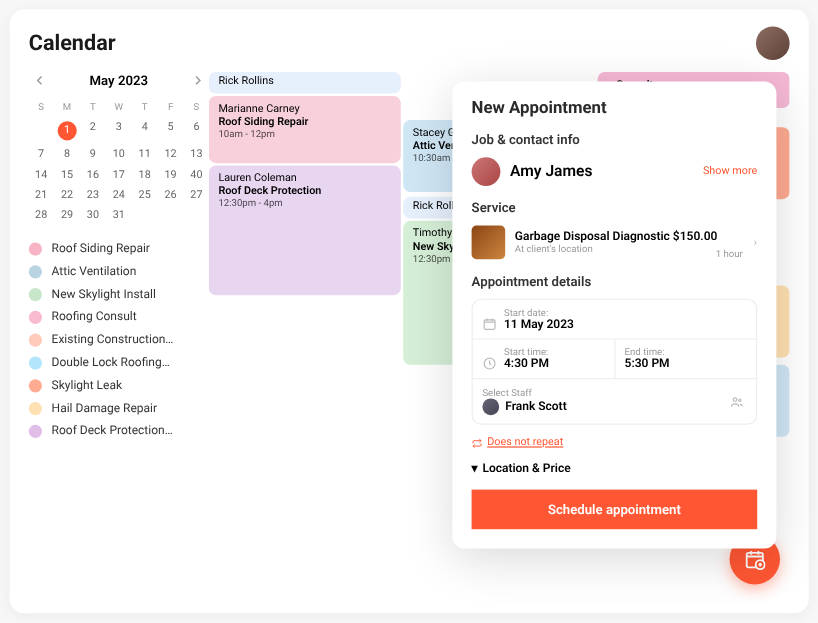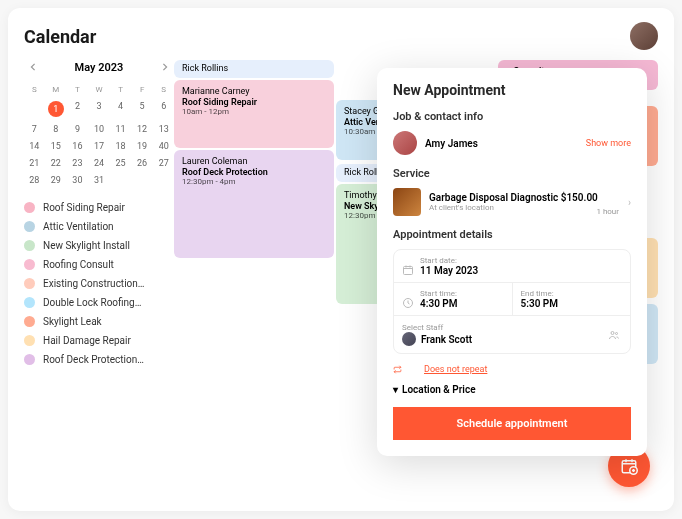--- a/index.html
+++ b/index.html
@@ -24,41 +24,41 @@
 .col{flex:1;display:flex;flex-direction:column;gap:2px;min-width:0}
 .ev{border-radius:6px;padding:6px 8px;font-size:9px;overflow:hidden}
 .ev-h{font-weight:400;margin-bottom:1px;white-space:nowrap}
 .ev-t{font-weight:600;font-size:9px;white-space:nowrap}
 .ev-time{font-size:8px;opacity:.7}
 .modal{position:absolute;top:68px;left:377px;width:270px;background:#fff;border-radius:10px;box-shadow:0 8px 40px rgba(0,0,0,.15);padding:14px 16px 16px;z-index:10;max-height:430px;overflow:visible}
 .modal h2{font-size:14px;font-weight:700;color:#2a2a2a;margin-bottom:12px}
 .sec-lbl{font-size:11px;font-weight:600;color:#333;margin-bottom:8px}
 .row{display:flex;align-items:center;gap:8px;margin-bottom:12px}
 .av-sm{width:24px;height:24px;border-radius:50%;background:linear-gradient(135deg,#c77,#a44);flex-shrink:0}
-.nm{font-size:10px;font-weight:600;flex:1}
+.nm{font-size:13px;font-weight:600;flex:1}
 .link{font-size:9px;color:#ff5733}
 .svc{display:flex;align-items:center;gap:8px;margin-bottom:12px;position:relative}
 .svc-img{width:28px;height:28px;border-radius:4px;background:linear-gradient(135deg,#8b4513,#cd853f);flex-shrink:0}
 .svc-info{flex:1;min-width:0}
 .svc-t{font-size:10px;font-weight:600;white-space:nowrap}
 .svc-s{font-size:8px;color:#999}
 .svc-d{font-size:8px;color:#999;position:absolute;right:12px;bottom:0}
 .chv-r{color:#bbb;font-size:10px}
 .box{border:1px solid #eee;border-radius:8px;overflow:hidden;margin-bottom:10px}
 .box-r{display:flex;border-bottom:1px solid #eee}
 .box-r:last-child{border-bottom:none}
 .cell{flex:1;padding:6px 8px;border-right:1px solid #eee;display:flex;align-items:flex-end;gap:6px}
 .cell:last-child{border-right:none}
 .cell-ico{width:12px;height:12px;color:#bbb;flex-shrink:0}
 .cell-c{display:flex;flex-direction:column}
 .cell-l{font-size:8px;color:#999}
 .cell-v{font-size:10px;font-weight:600}
 .staff{display:flex;align-items:center;gap:6px;padding:7px 8px}
 .staff-av{width:14px;height:14px;border-radius:50%;background:linear-gradient(135deg,#667,#445)}
-.repeat{font-size:9px;color:#ff5733;text-decoration:underline;margin-bottom:10px;display:flex;align-items:flex-end;gap:22px}
+.repeat{font-size:9px;color:#ff5733;text-decoration:underline;margin-bottom:10px;display:flex;align-items:flex-end;gap:4px}
 .exp{font-size:10px;font-weight:600;display:flex;align-items:center;gap:4px;margin-bottom:12px}
 .btn{background:#ff5733;color:#fff;border:none;border-radius:0;padding:10px;width:100%;font-size:11px;font-weight:600;cursor:pointer}
 .fab{position:absolute;bottom:24px;right:24px;width:42px;height:42px;border-radius:50%;background:#ff5733;display:flex;align-items:center;justify-content:center;color:#fff;box-shadow:0 4px 12px rgba(255,87,51,.4);z-index:5}
 .ico-ppl{width:16px;height:12px;color:#bbb}
 </style>
 </head>
 <body>
 
 <div class="wrap">
   <div class="hdr">
@@ -165,21 +165,21 @@
             <span>Roof Deck Protection…</span>
           </div>
         </div>
     </div>
 
     <div class="cal-grid">
       <div class="col" id="col1">
           <div class="ev" style="background: rgb(230, 239, 252); height: 18px; padding: 3px 8px;">
             <div class="ev-h">Rick Rollins</div>
           </div>
-          <div class="ev" style="background: rgb(248, 208, 220); height: 68px;">
+          <div class="ev" style="background: rgb(248, 208, 220); height: 56px;">
             <div class="ev-h">Marianne Carney</div>
             <div class="ev-t">Roof Siding Repair</div>
             <div class="ev-time">10am - 12pm</div>
           </div>
           <div class="ev" style="background: rgb(232, 213, 240); height: 108px;">
             <div class="ev-h">Lauren Coleman</div>
             <div class="ev-t">Roof Deck Protection</div>
             <div class="ev-time">12:30pm - 4pm</div>
           </div>
         </div>

